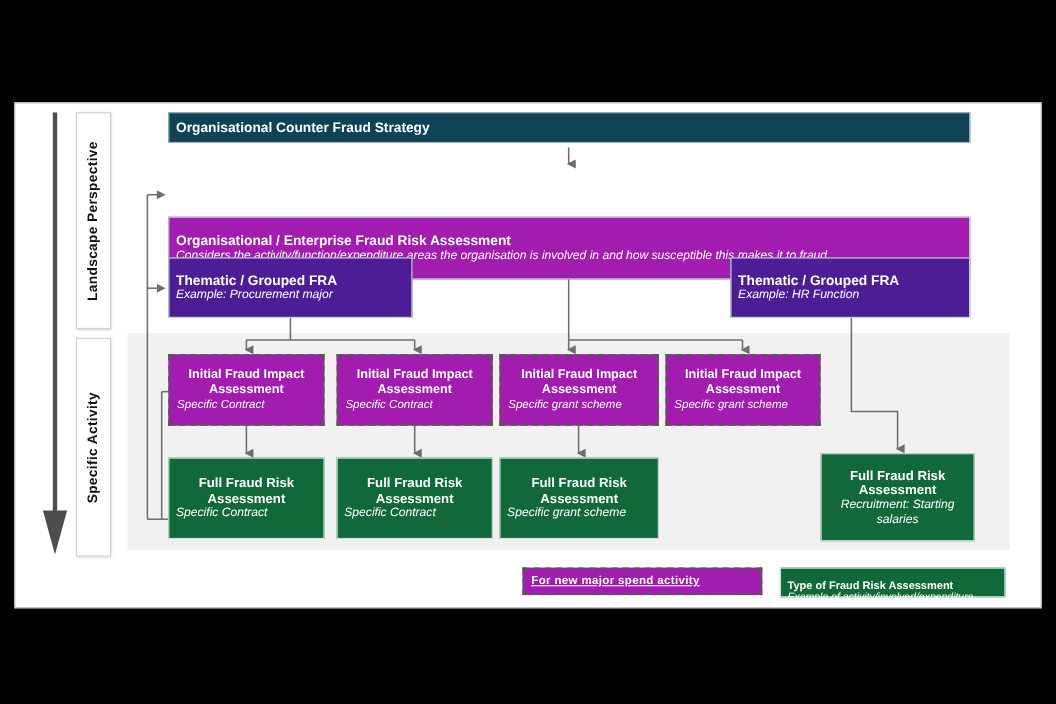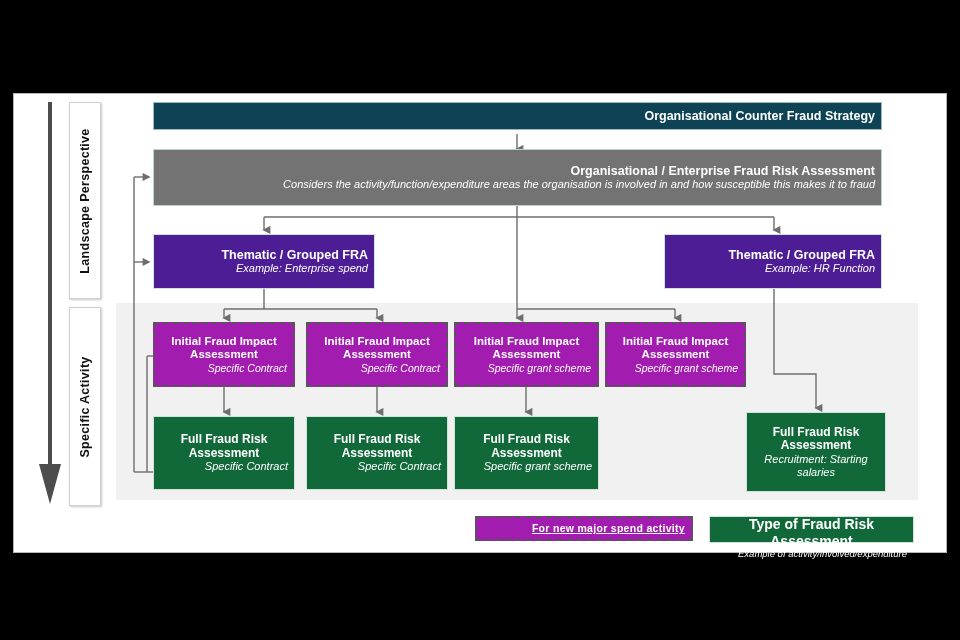--- a/index.html
+++ b/index.html
@@ -23,29 +23,29 @@
   .vlabel{position:absolute;background:#ffffff;border:1px solid #cfcfcf;
           box-shadow:1px 1px 2px rgba(0,0,0,.22);
           display:flex;align-items:center;justify-content:center;}
   .vlabel span{transform:rotate(-90deg);white-space:nowrap;
                font-size:12.5px;font-weight:bold;color:#111;letter-spacing:.3px;}
   #vlabel-landscape{left:55px;top:8px;width:30px;height:195px;}
   #vlabel-specific{left:55px;top:213px;width:30px;height:197px;}
 
   
   .box{position:absolute;box-sizing:border-box;color:#ffffff;
-       display:flex;flex-direction:column;align-items:flex-end;
+       display:flex;flex-direction:column;align-items:flex-start;
        justify-content:center;text-align:center;padding:3px 6px;}
   .box .t{font-weight:bold;line-height:1.15;}
   .box .s{font-style:italic;line-height:1.15;}
 
   .navy{background:#0d4354;border:1px solid #9fb8c2;}
   .navy .t{font-size:12.5px;}
 
-  .green{background:#737373;border:1px solid #b9d6c6;}
+  .green{background:#a21caf;border:1px solid #b9d6c6;margin-top:48px;}
   .green .t{font-size:12.5px;}
   .green .s{font-size:11px;}
 
   .green2{background:#4c1d95;border:1px solid #cfe4d8;}
   .green2 .t{font-size:12.5px;}
   .green2 .s{font-size:11px;}
 
   .teal{background:#a21caf;border:2px dashed #575757;}
   .teal .t{font-size:11.5px;}
   .teal .s{font-size:10.5px;}
@@ -67,21 +67,21 @@
 
   #box-ffra-1 {left:139px; top:322px; width:142px; height:74px;}
   #box-ffra-2 {left:292px; top:322px; width:142px; height:74px;}
   #box-ffra-3 {left:440px; top:322px; width:145px; height:74px;}
   #box-ffra-4 {left:732px; top:318px; width:140px; height:80px;}
 
   
   #legend-new   {left:461px; top:422px; width:218px; height:25px;}
   #legend-new .t{font-size:10.5px;letter-spacing:.3px;text-decoration:underline;}
   #legend-type  {left:695px; top:422px; width:205px; height:27px;}
-  #legend-type .t{font-size:14px;margin-top:17px;}
+  #legend-type .t{font-size:10px;margin-top:17px;}
   #legend-type .s{font-size:9.5px;}
 
   svg.conn{position:absolute;left:0;top:0;width:934px;height:460px;
            overflow:visible;pointer-events:none;}
 </style>
 </head>
 <body>
 
 <div id="stage">
   <div id="canvas">
@@ -146,21 +146,21 @@
       <div class="t">Organisational Counter Fraud Strategy</div>
     </div>
 
     <div class="box green" id="box-orgfra">
       <div class="t">Organisational / Enterprise Fraud Risk Assessment</div>
       <div class="s">Considers the activity/function/expenditure areas the organisation is involved in and how susceptible this makes it to fraud</div>
     </div>
 
     <div class="box green2" id="box-thematic-1">
       <div class="t">Thematic / Grouped FRA</div>
-      <div class="s">Example: Enterprise spend</div>
+      <div class="s">Example: Procurement major</div>
     </div>
 
     <div class="box green2" id="box-thematic-2">
       <div class="t">Thematic / Grouped FRA</div>
       <div class="s">Example: HR Function</div>
     </div>
 
     <div class="box teal" id="box-ifia-1">
       <div class="t">Initial Fraud Impact Assessment</div>
       <div class="s">Specific Contract</div>

